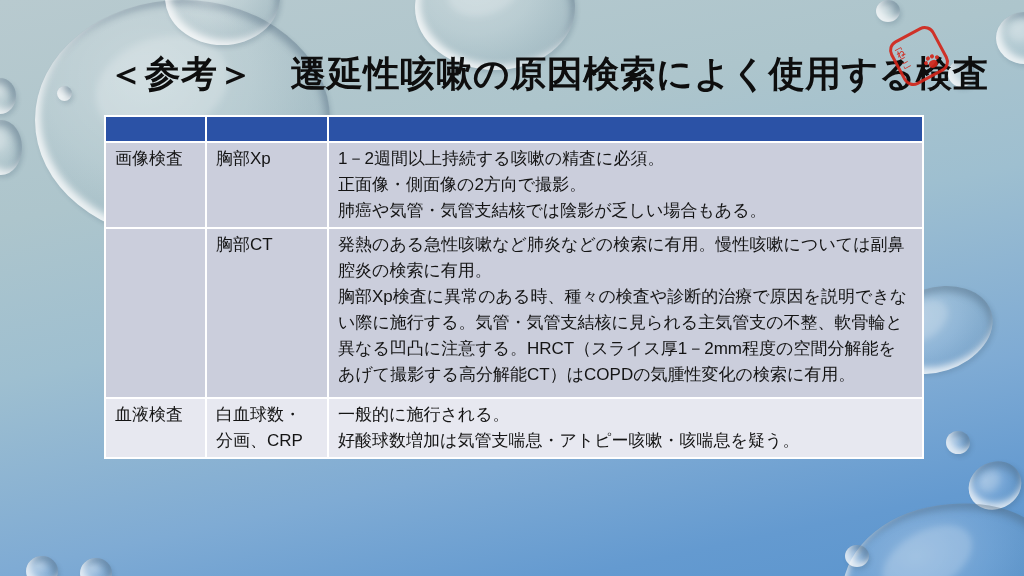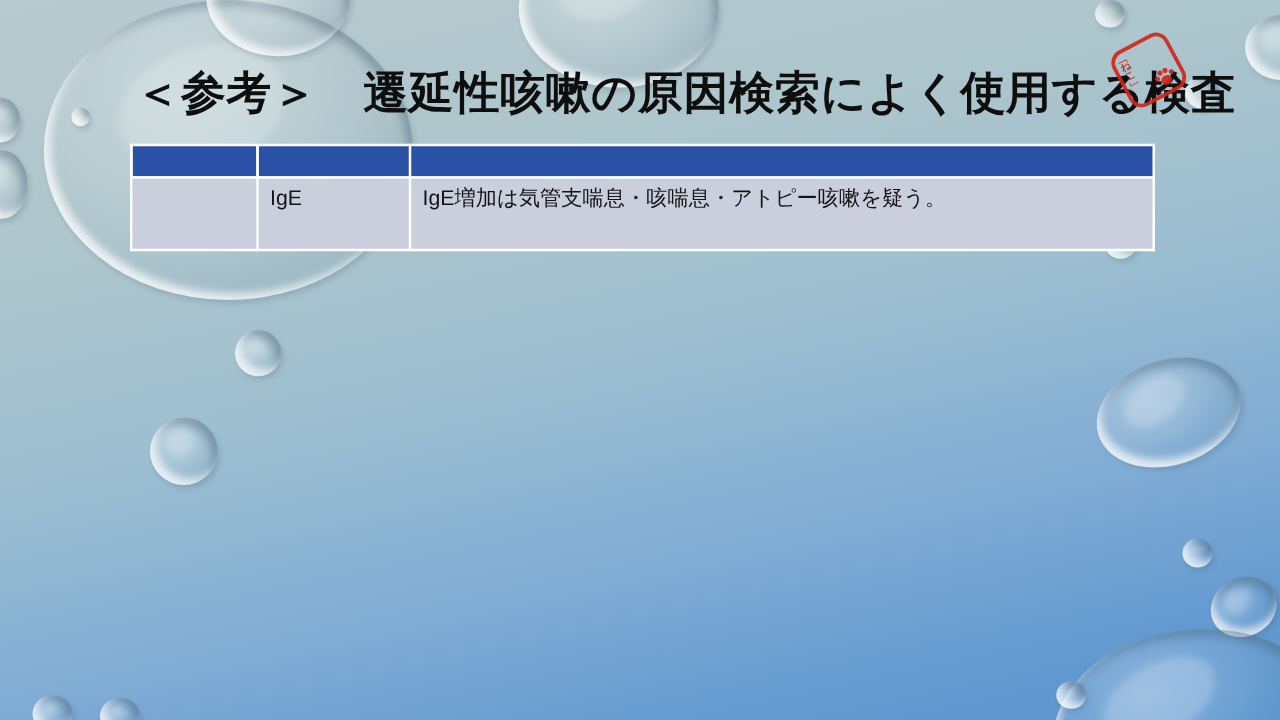--- a/index.html
+++ b/index.html
@@ -112,20 +112,35 @@
     </colgroup>
     <thead>
       <tr>
         <th></th>
         <th></th>
         <th></th>
       </tr>
     </thead>
     <tbody>
       <tr class="dark">
-        <td class="h-r5"></td>
-        <td>IgE</td>
-        <td>IgE増加は気管支喘息・咳喘息・アトピー咳嗽を疑う。</td>
+        <td class="h-r1">画像検査</td>
+        <td>胸部Xp</td>
+        <td>1－2週間以上持続する咳嗽の精査に必須。
+正面像・側面像の2方向で撮影。
+肺癌や気管・気管支結核では陰影が乏しい場合もある。</td>
+      </tr>
+      <tr class="dark">
+        <td class="h-r3"></td>
+        <td>胸部CT</td>
+        <td>発熱のある急性咳嗽など肺炎などの検索に有用。慢性咳嗽については副鼻腔炎の検索に有用。
+胸部Xp検査に異常のある時、種々の検査や診断的治療で原因を説明できない際に施行する。気管・気管支結核に見られる主気管支の不整、軟骨輪と異なる凹凸に注意する。HRCT（スライス厚1－2mm程度の空間分解能をあげて撮影する高分解能CT）はCOPDの気腫性変化の検索に有用。</td>
+      </tr>
+      <tr class="light">
+        <td class="h-r4">血液検査</td>
+        <td>白血球数・
+分画、CRP</td>
+        <td>一般的に施行される。
+好酸球数増加は気管支喘息・アトピー咳嗽・咳喘息を疑う。</td>
       </tr>
     </tbody>
   </table>
 
 </div>
 
 </body></html>

